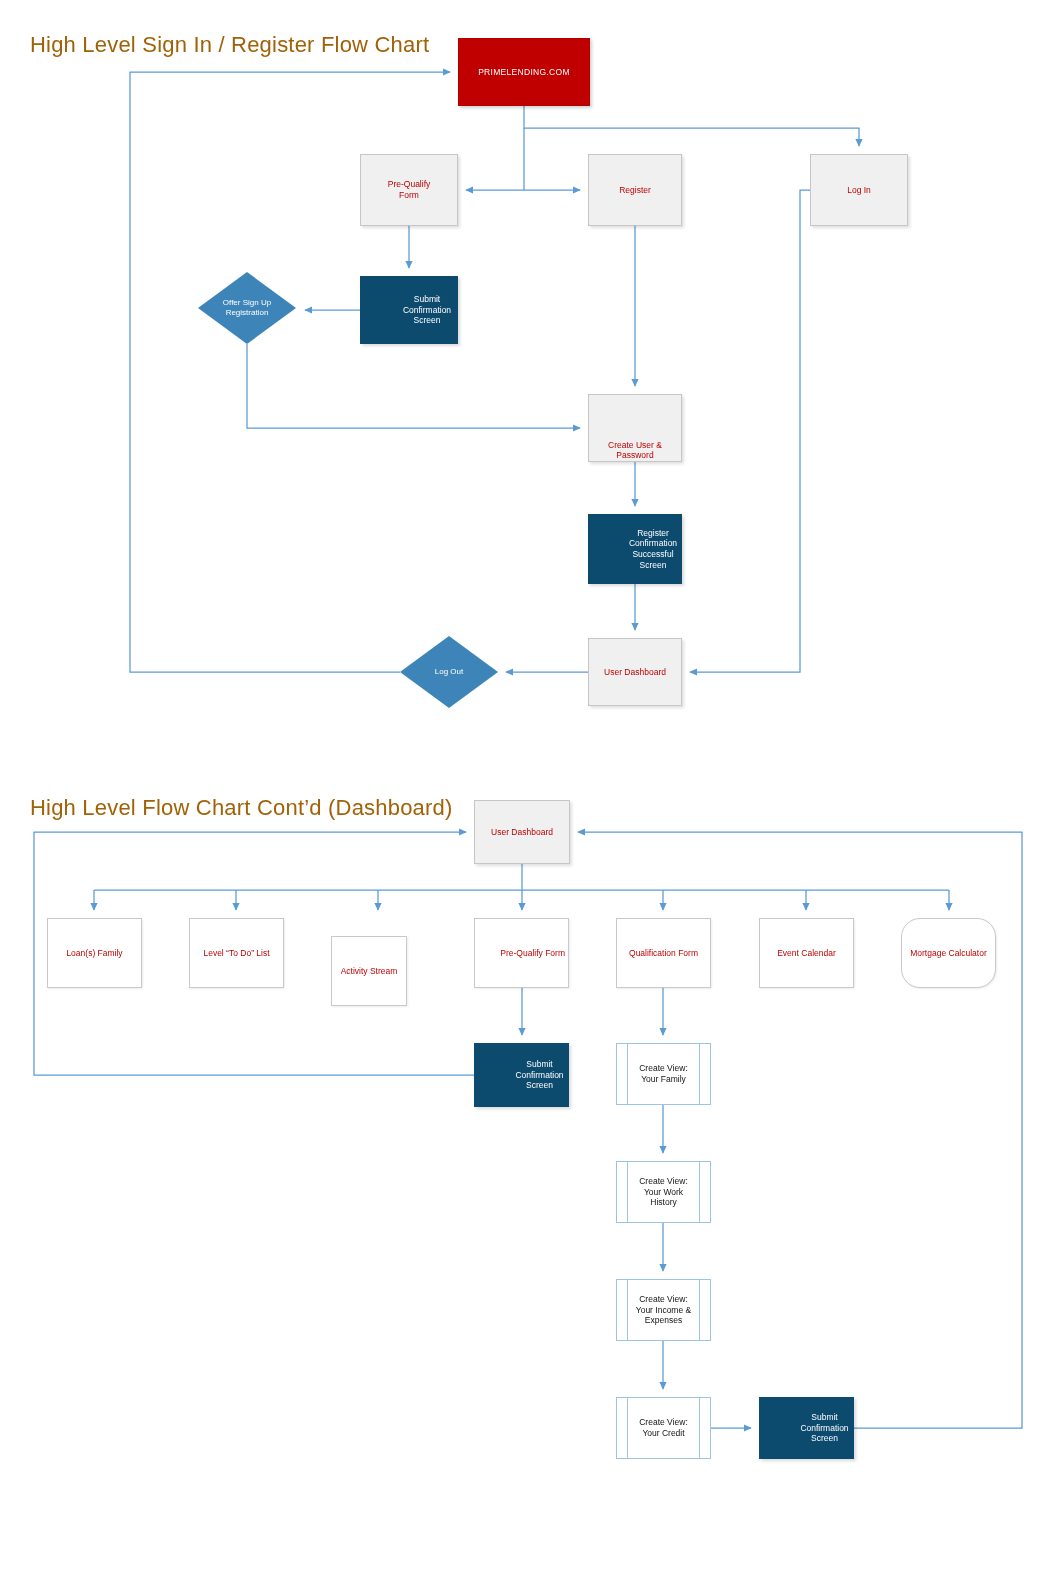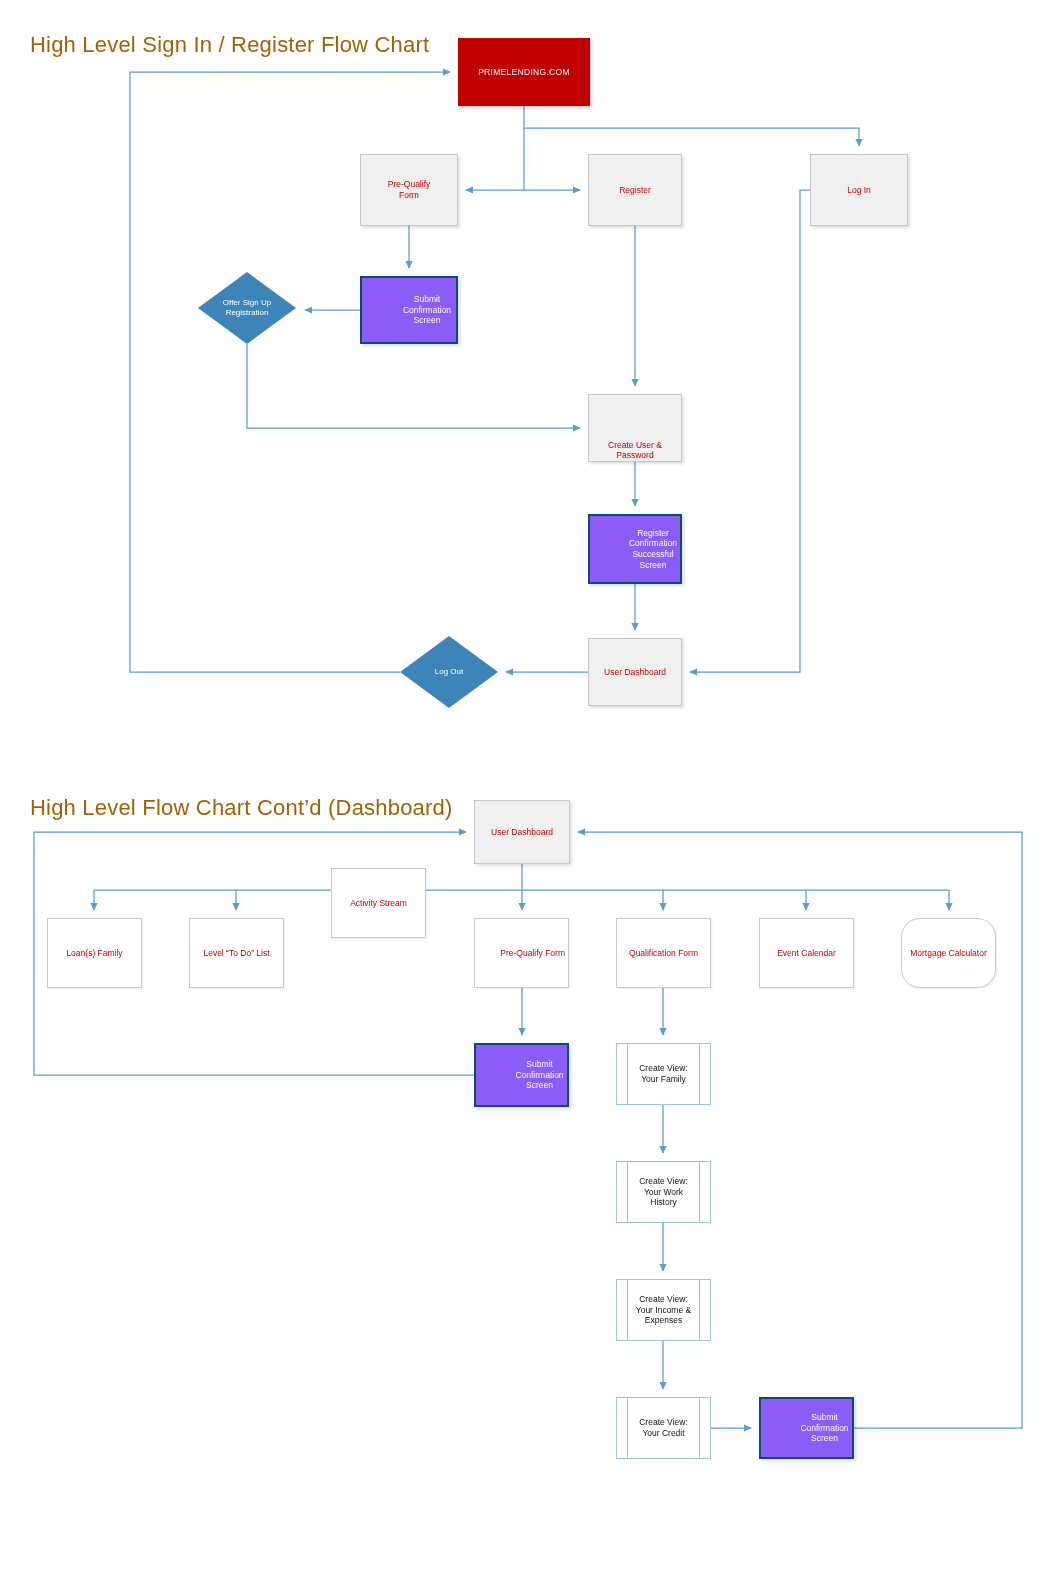--- a/index.html
+++ b/index.html
@@ -31,21 +31,21 @@
     color:#bf0000;font-size:8.5px;
   }
   
   .n-red{
     background:#c00000;border:1px solid #b10000;
     box-shadow:2px 2px 3px rgba(0,0,0,.18);
     color:#ffffff;font-size:8.5px;letter-spacing:.3px;
   }
   
   .n-green{
-    background:#8b5cf6;border:2px solid #0c4a6e;
+    background:#0c4a6e;border:2px solid #0c4a6e;
     box-shadow:2px 2px 3px rgba(0,0,0,.15);
     color:#ffffff;font-size:8.5px;padding-left:36px;
   }
   
   .n-white{
     background:#ffffff;border:1px solid #c9c9c9;
     box-shadow:1px 1px 2px rgba(0,0,0,.08);
     color:#bf0000;font-size:8.5px;
   }
   
@@ -186,21 +186,21 @@
   </div>
 
   <div class="node n-white" style="left:47px;top:918px;width:95px;height:70px;">
     <span class="lbl">Loan(s) Family</span>
   </div>
 
   <div class="node n-white" style="left:189px;top:918px;width:95px;height:70px;">
     <span class="lbl">Level “To Do” List</span>
   </div>
 
-  <div class="node n-white" style="left:331px;top:868px;width:95px;height:70px;align-items:center;">
+  <div class="node n-white" style="left:331px;top:936px;width:76px;height:70px;align-items:center;">
     <span class="lbl">Activity Stream</span>
   </div>
 
   <div class="node n-white" style="left:474px;top:918px;width:95px;height:70px;justify-content:flex-end;">
     <span class="lbl">Pre-Qualify Form</span>
   </div>
 
   <div class="node n-white" style="left:616px;top:918px;width:95px;height:70px;">
     <span class="lbl">Qualification Form</span>
   </div>

